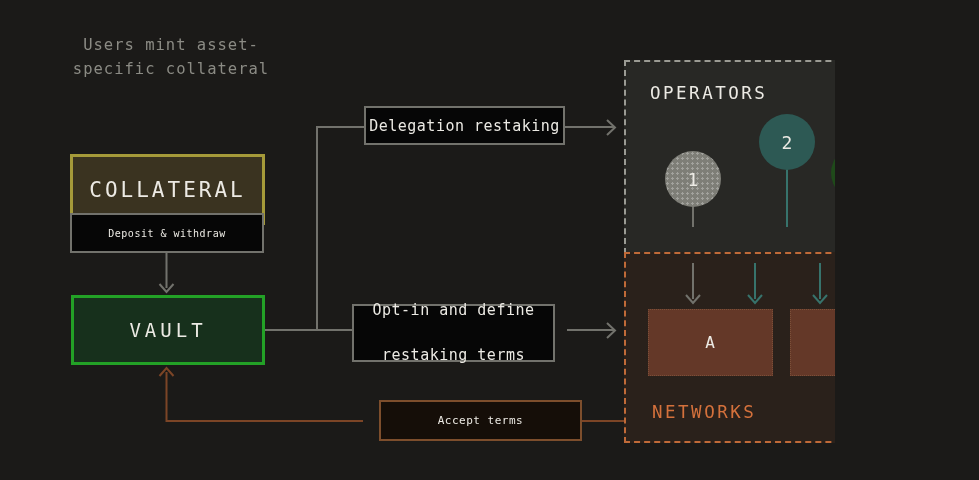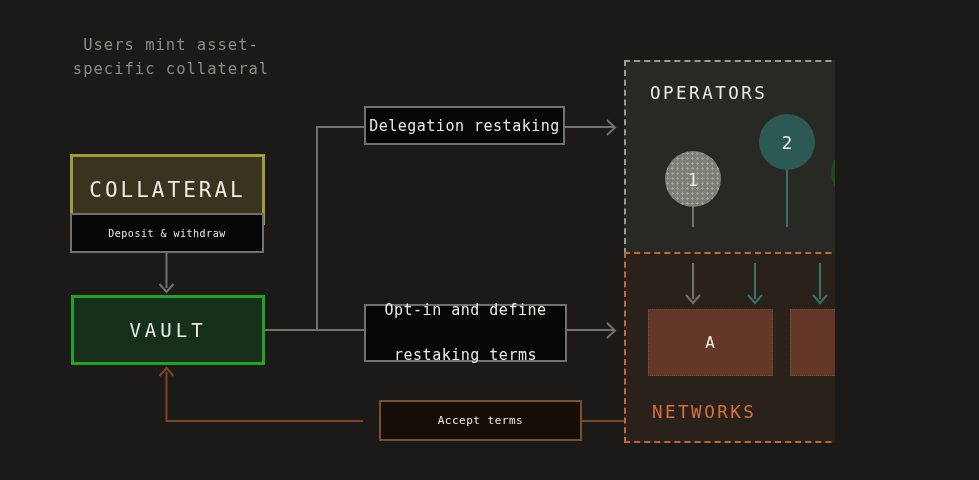--- a/index.html
+++ b/index.html
@@ -41,21 +41,21 @@
   .vault{
     left:71px; top:295px; width:194px; height:70px;
     background:var(--vault-bg); border:3px solid var(--vault-border);
     font-size:19px; letter-spacing:4px;
   }
   .midbox{
     background:var(--black-box-bg); border:2px solid var(--gray-box-border);
     font-size:15px; letter-spacing:.5px;
   }
   .delegation{left:364px; top:106px; width:201px; height:39px;}
-  .optin-define{left:364px; top:304px; width:203px; height:58px; line-height:1.4; flex-direction:column;gap:24px;}
+  .optin-define{left:352px; top:304px; width:203px; height:58px; line-height:1.4; flex-direction:column;gap:24px;}
   .accept{
     left:363px; top:400px; width:203px; height:41px;
     background:var(--accept-bg); border:2px solid var(--accept-border);
     font-size:11px; letter-spacing:.5px;margin-left:16px;
   }
   .panel{box-sizing:border-box;}
   .operators-panel{
     left:624px; top:60px; width:298px; height:194px;
     background:var(--operators-bg); border:2px dashed var(--gray-dash);
   }

